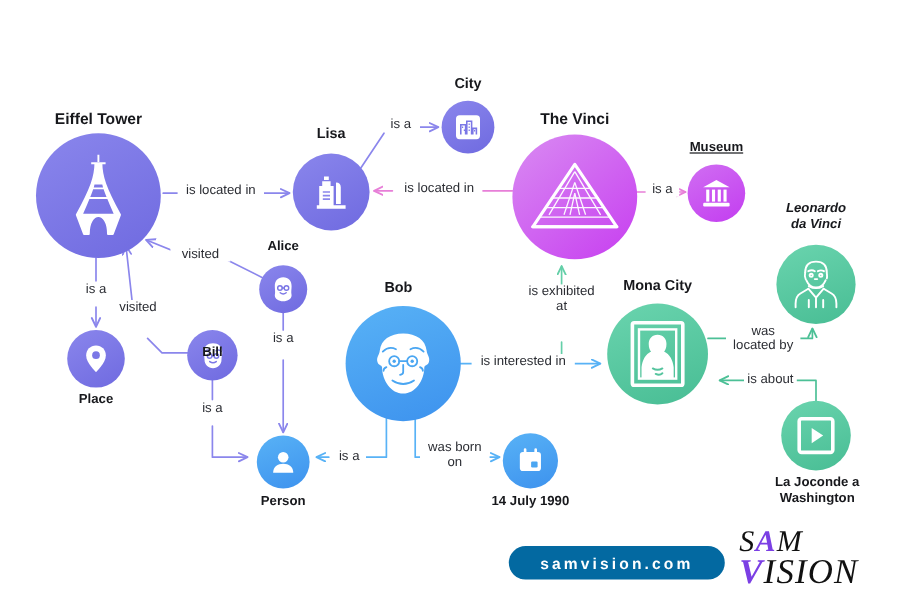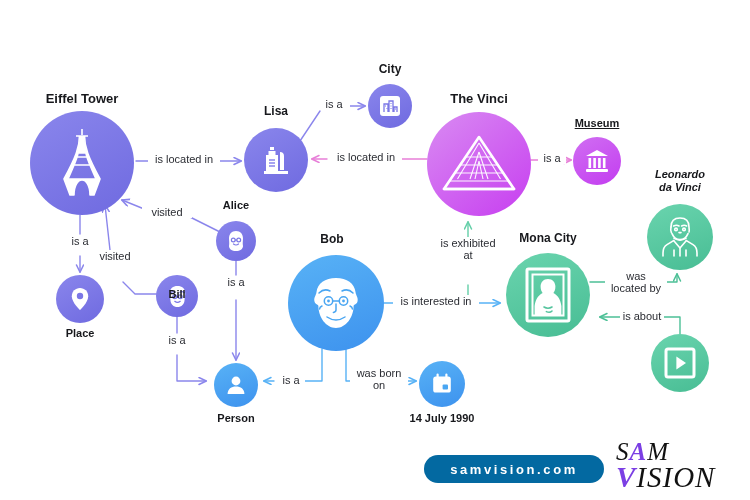--- a/index.html
+++ b/index.html
@@ -315,20 +315,22 @@
 da Vinci</div>
 
   <div class="node" style="left:651px;top:334px;width:58px;height:58px;background:linear-gradient(160deg,#6ad4ae,#48bd94);">
     <span>
       <svg width="34" height="34" viewBox="0 0 34 34">
         <rect x="3" y="3" width="28" height="28" rx="2" fill="none" stroke="#fff" stroke-width="3"></rect>
         <path d="M13.4 10.6 L23 17 L13.4 23.4 Z" fill="#fff"></path>
       </svg>
     </span>
   </div>
+  <div class="node-label" style="left:616px;top:396px;width:130px;font-size:11px;">La Joconde a
+Washington</div>
 
   <div class="edge-label" style="left:148px;top:153px;width:72px;font-size:11px;">is located in</div>
 
   <div class="edge-label" style="left:318px;top:98px;width:32px;font-size:11px;">is a</div>
 
   <div class="edge-label" style="left:330px;top:151px;width:72px;font-size:11px;">is located in</div>
 
   <div class="edge-label" style="left:538px;top:152px;width:28px;font-size:11px;">is a</div>
 
   <div class="edge-label" style="left:66px;top:235px;width:28px;font-size:11px;">is a</div>

